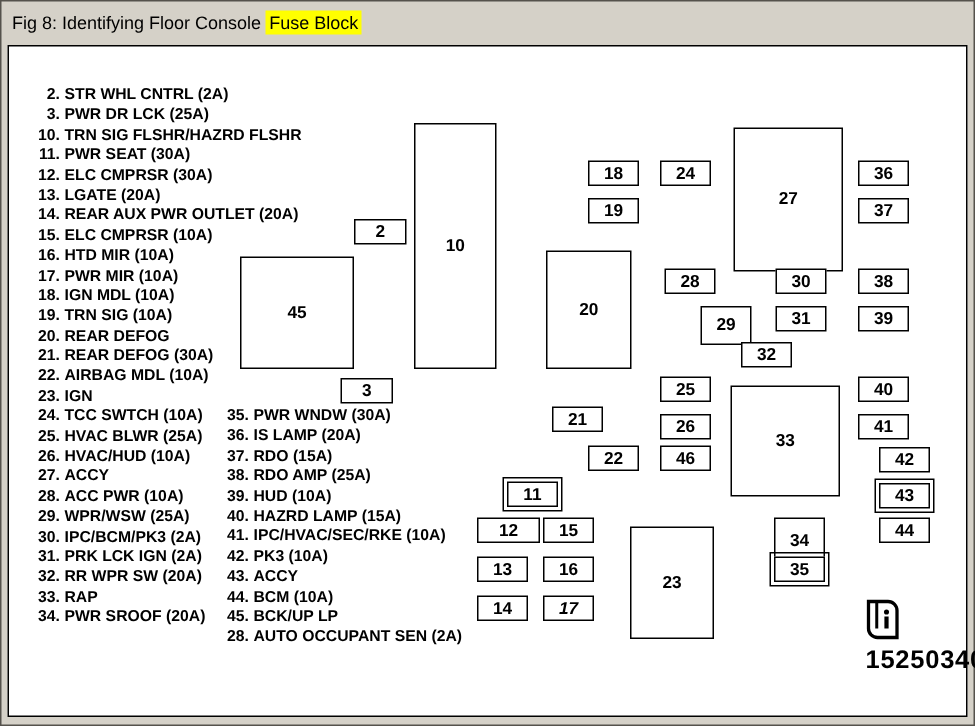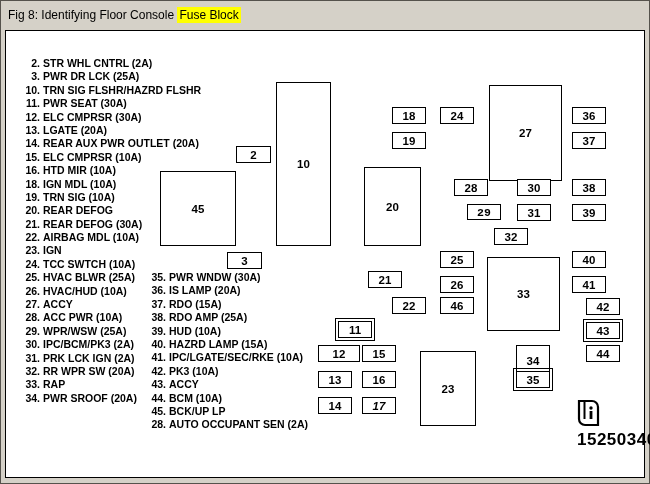--- a/index.html
+++ b/index.html
@@ -80,20 +80,24 @@
     </div>
     <div class="row">
       <span class="num">15.</span>
       <span class="txt">ELC CMPRSR (10A)</span>
     </div>
     <div class="row">
       <span class="num">16.</span>
       <span class="txt">HTD MIR (10A)</span>
     </div>
     <div class="row">
+      <span class="num">17.</span>
+      <span class="txt">PWR MIR (10A)</span>
+    </div>
+    <div class="row">
       <span class="num">18.</span>
       <span class="txt">IGN MDL (10A)</span>
     </div>
     <div class="row">
       <span class="num">19.</span>
       <span class="txt">TRN SIG (10A)</span>
     </div>
     <div class="row">
       <span class="num">20.</span>
       <span class="txt">REAR DEFOG</span>
@@ -175,21 +179,21 @@
     <div class="row">
       <span class="num">39.</span>
       <span class="txt">HUD (10A)</span>
     </div>
     <div class="row">
       <span class="num">40.</span>
       <span class="txt">HAZRD LAMP (15A)</span>
     </div>
     <div class="row">
       <span class="num">41.</span>
-      <span class="txt">IPC/LGATE/SEC/RKE (10A)</span>
+      <span class="txt">IPC/HVAC/SEC/RKE (10A)</span>
     </div>
     <div class="row">
       <span class="num">42.</span>
       <span class="txt">PK3 (10A)</span>
     </div>
     <div class="row">
       <span class="num">43.</span>
       <span class="txt">ACCY</span>
     </div>
     <div class="row">
@@ -211,24 +215,24 @@
     <div class="fuse" style="left: 160px; top: 171px; width: 76px; height: 75px;">45</div>
     <div class="fuse" style="left: 227px; top: 252px; width: 35px; height: 17px;">3</div>
     <div class="fuse" style="left: 276px; top: 82px; width: 55px; height: 164px;">10</div>
     <div class="fuse" style="left: 364px; top: 167px; width: 57px; height: 79px;">20</div>
     <div class="fuse" style="left: 392px; top: 107px; width: 34px; height: 17px;">18</div>
     <div class="fuse" style="left: 392px; top: 132px; width: 34px; height: 17px;">19</div>
     <div class="fuse" style="left: 440px; top: 107px; width: 34px; height: 17px;">24</div>
     <div class="fuse" style="left: 489px; top: 85px; width: 73px; height: 96px;">27</div>
     <div class="fuse" style="left: 572px; top: 107px; width: 34px; height: 17px;">36</div>
     <div class="fuse" style="left: 572px; top: 132px; width: 34px; height: 17px;">37</div>
-    <div class="fuse" style="left: 454px; top: 179px; width: 34px; height: 17px;">28</div>
+    <div class="fuse" style="left: 443px; top: 179px; width: 34px; height: 17px;">28</div>
     <div class="fuse" style="left: 517px; top: 179px; width: 34px; height: 17px;">30</div>
     <div class="fuse" style="left: 572px; top: 179px; width: 34px; height: 17px;">38</div>
-    <div class="fuse" style="left: 467px; top: 204px; width: 34px; height: 16px; font-family: Liberation Mono, monospace;">29</div>
+    <div class="fuse" style="left: 467px; top: 204px; width: 34px; height: 26px;">29</div>
     <div class="fuse" style="left: 517px; top: 204px; width: 34px; height: 17px;">31</div>
     <div class="fuse" style="left: 572px; top: 204px; width: 34px; height: 17px;">39</div>
     <div class="fuse" style="left: 494px; top: 228px; width: 34px; height: 17px;">32</div>
     <div class="fuse" style="left: 440px; top: 251px; width: 34px; height: 17px;">25</div>
     <div class="fuse" style="left: 572px; top: 251px; width: 34px; height: 17px;">40</div>
     <div class="fuse" style="left: 368px; top: 271px; width: 34px; height: 17px;">21</div>
     <div class="fuse" style="left: 440px; top: 276px; width: 34px; height: 17px;">26</div>
     <div class="fuse" style="left: 572px; top: 276px; width: 34px; height: 17px;">41</div>
     <div class="fuse" style="left: 392px; top: 297px; width: 34px; height: 17px;">22</div>
     <div class="fuse" style="left: 440px; top: 297px; width: 34px; height: 17px;">46</div>

